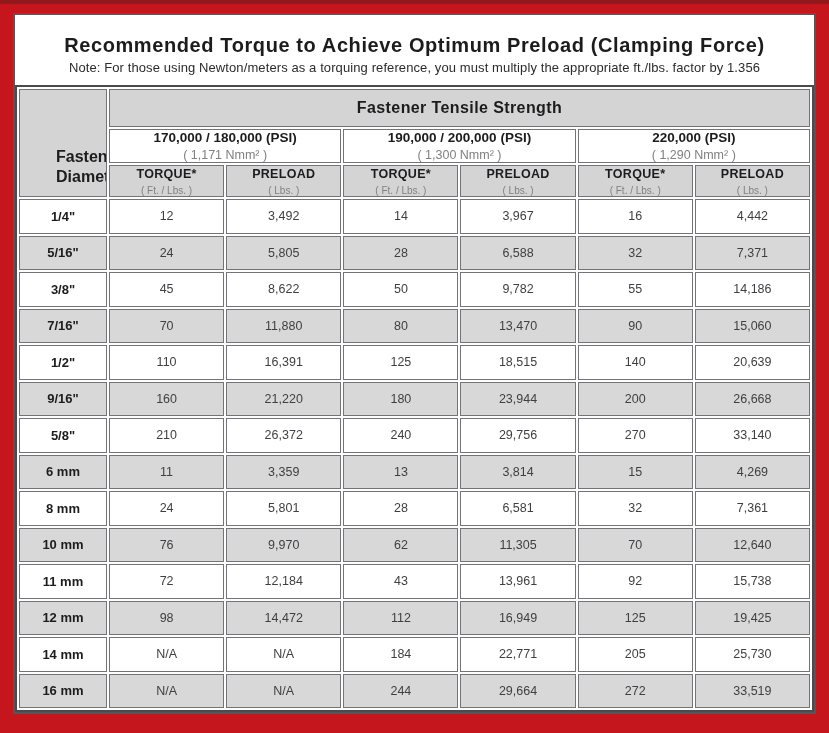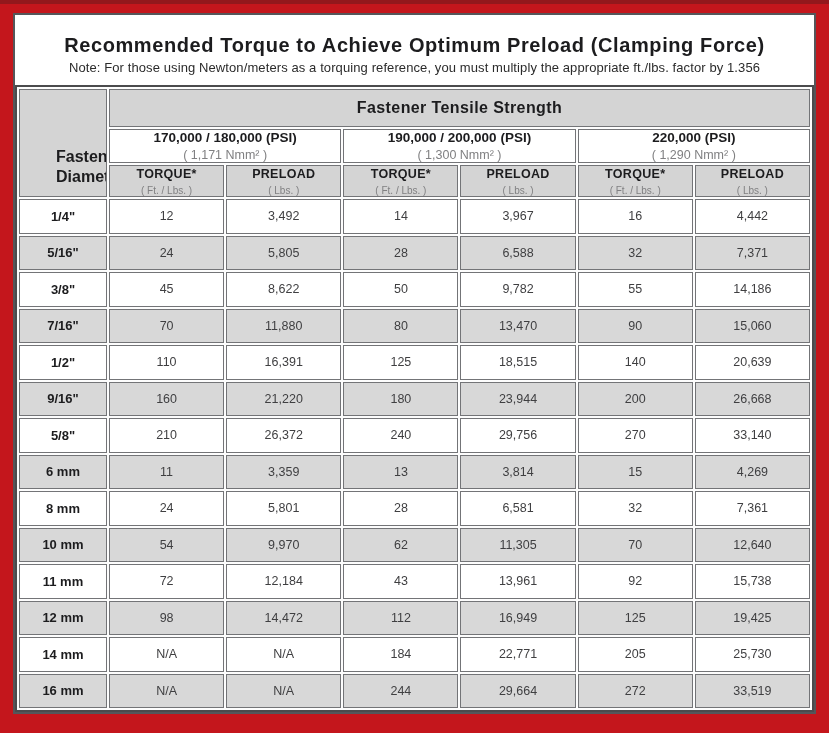--- a/index.html
+++ b/index.html
@@ -227,21 +227,21 @@
             <td class="dia">8 mm</td>
             <td class="val">24</td>
             <td class="val">5,801</td>
             <td class="val">28</td>
             <td class="val">6,581</td>
             <td class="val">32</td>
             <td class="val">7,361</td>
           </tr>
           <tr>
             <td class="dia">10 mm</td>
-            <td class="val">54</td>
+            <td class="val">76</td>
             <td class="val">9,970</td>
             <td class="val">62</td>
             <td class="val">11,305</td>
             <td class="val">70</td>
             <td class="val">12,640</td>
           </tr>
           <tr>
             <td class="dia">11 mm</td>
             <td class="val">72</td>
             <td class="val">12,184</td>

